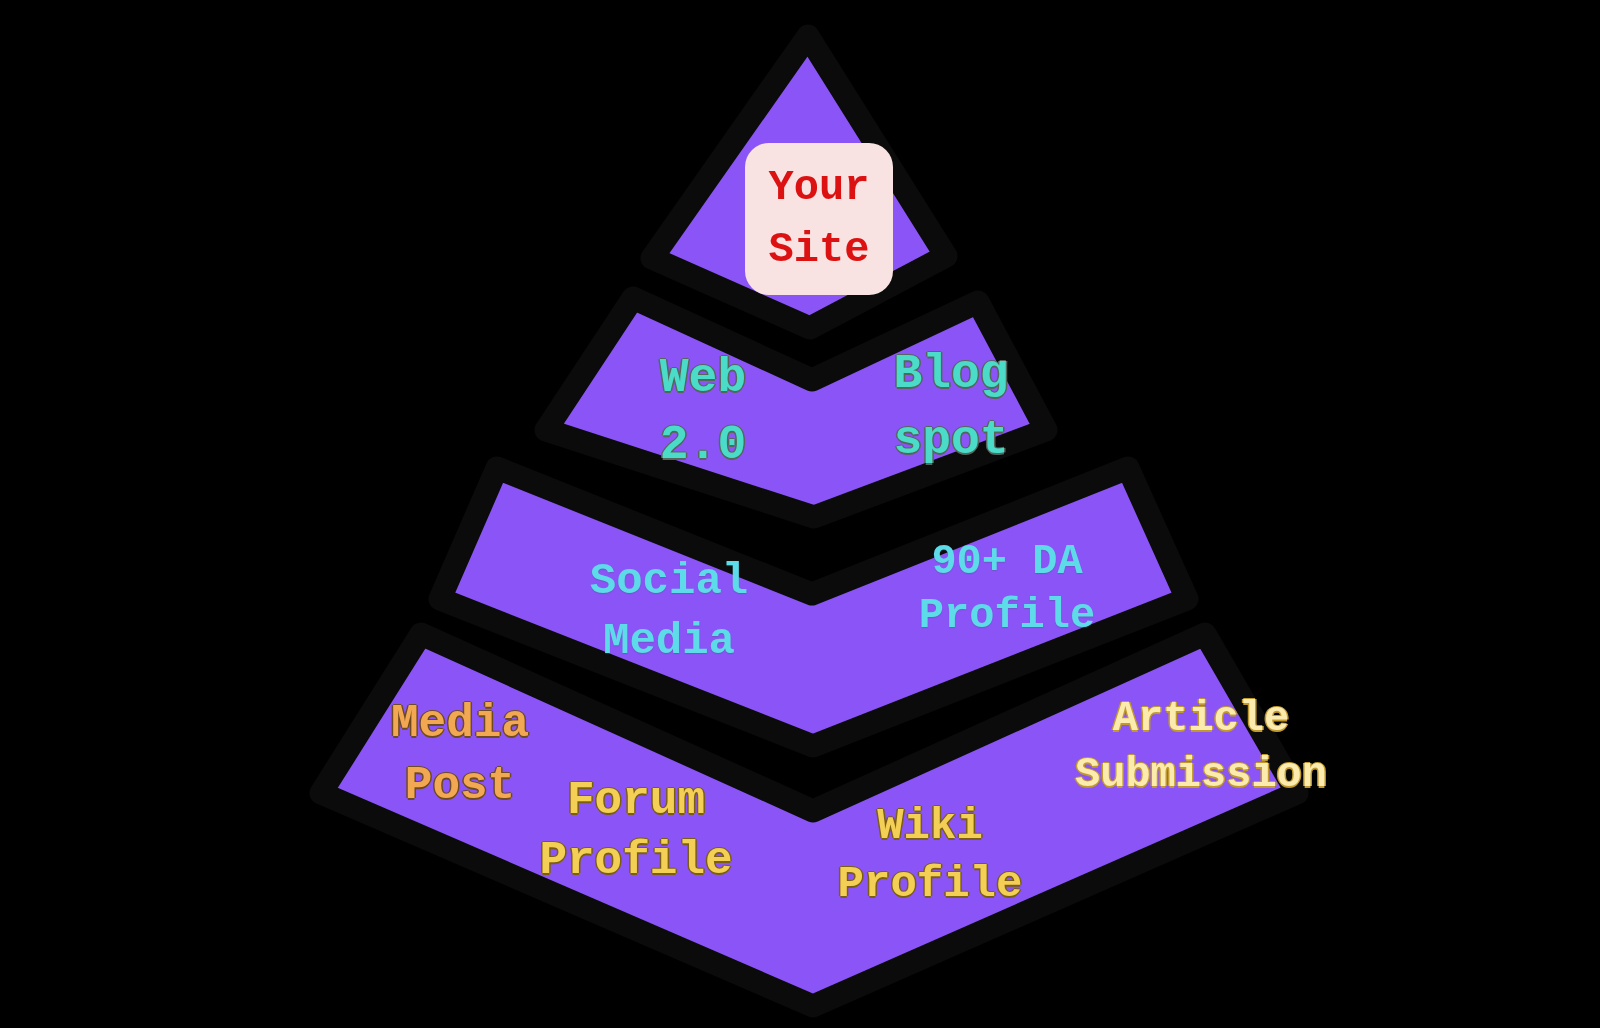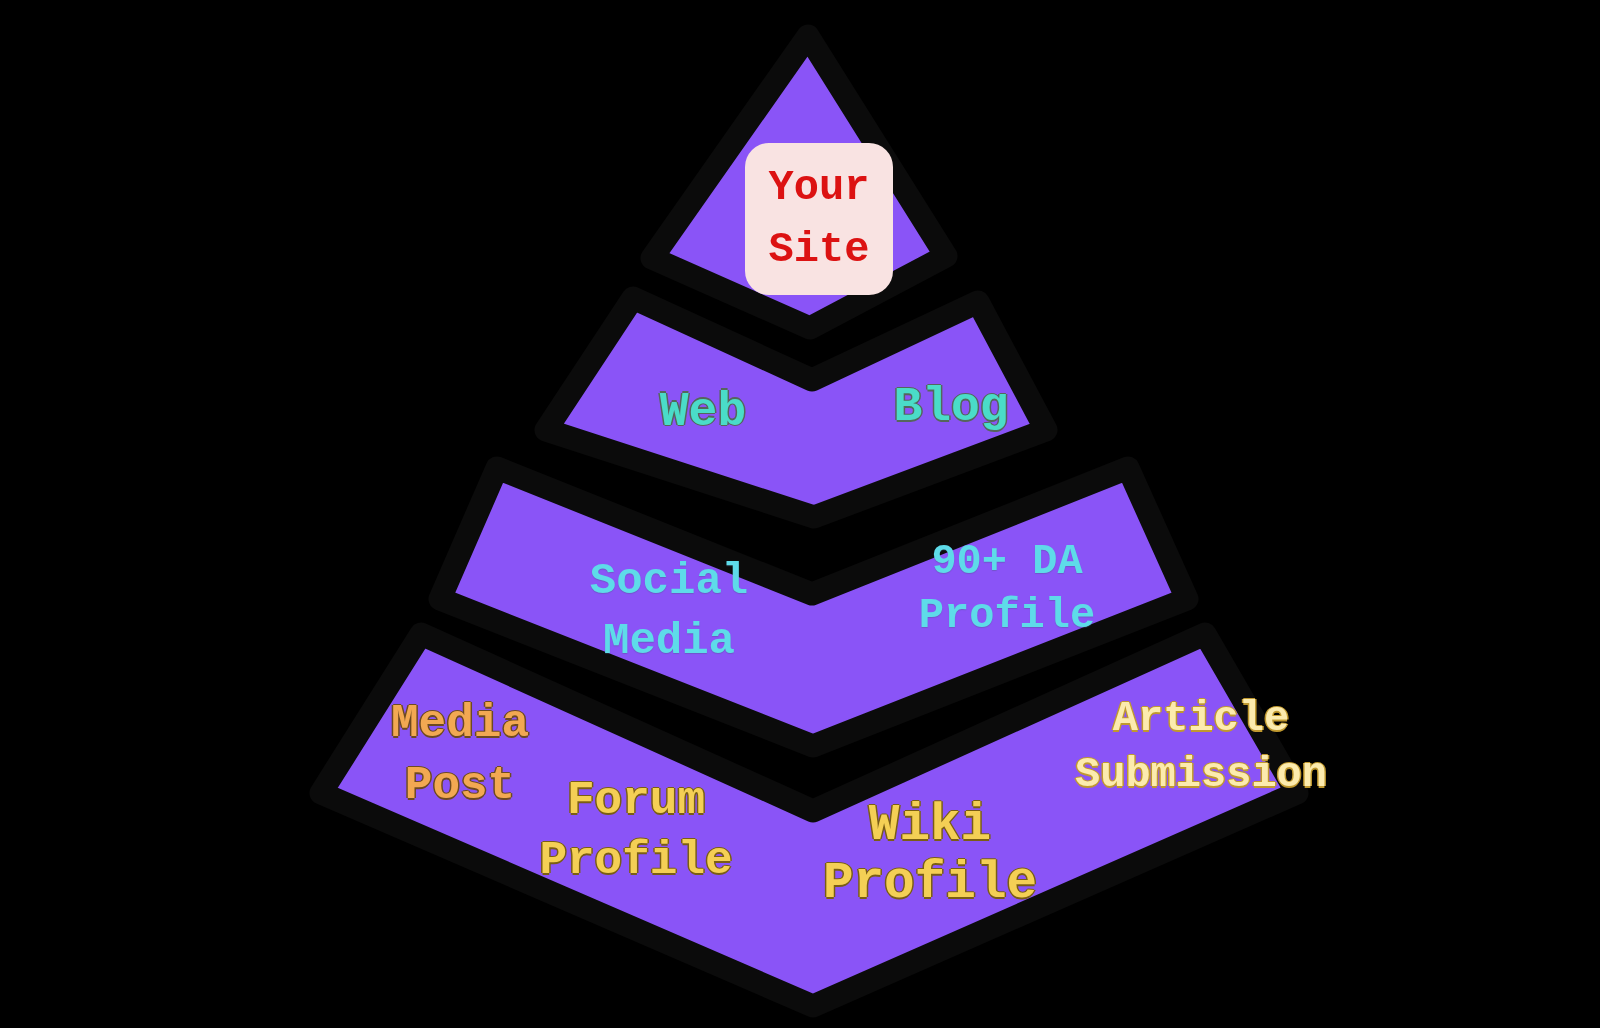--- a/index.html
+++ b/index.html
@@ -53,21 +53,21 @@
   .cream {
     color: #FCEBAE;
     text-shadow: -1.5px 0 #C0992F, 1.5px 0 #C0992F, 0 -1.5px #C0992F, 0 1.5px #C0992F;
   }
   .lbl-web20        { left: 703px;  top: 412px; font-size: 48px; line-height: 67px; }
   .lbl-blogspot     { left: 951px;  top: 407px; font-size: 48px; line-height: 66px; }
   .lbl-social       { left: 669px;  top: 611px; font-size: 44px; line-height: 60px; }
   .lbl-daprofile    { left: 1007px; top: 589px; font-size: 42px; line-height: 54px; }
   .lbl-guestpost    { left: 460px;  top: 755px; font-size: 46px; line-height: 62px; }
   .lbl-forumprofile { left: 636px;  top: 831px; font-size: 46px; line-height: 60px; }
-  .lbl-wikiprofile  { left: 930px;  top: 855px; font-size: 51px; line-height: 58px; }
+  .lbl-wikiprofile  { left: 930px;  top: 855px; font-size: 44px; line-height: 58px; }
   .lbl-article      { left: 1159px; top: 747px; font-size: 42px; line-height: 56px; margin-left: 42px; }
   .site-box {
     position: absolute;
     left: 745px;
     top: 143px;
     width: 148px;
     height: 152px;
     background: #F9E3E2;
     border-radius: 24px;
     display: flex;
@@ -93,24 +93,26 @@
     <path class="band" d="M421 634 L813 811 L1205 634 L1297 793 L813 1006 L321 793 Z"></path>
   </svg>
 
   <div class="site-box">
     <div>Your</div>
     <div>Site</div>
   </div>
 
   <div class="lbl teal lbl-web20">
     <div>Web</div>
+    <div>2.0</div>
   </div>
 
   <div class="lbl teal lbl-blogspot">
     <div>Blog</div>
+    <div>spot</div>
   </div>
 
   <div class="lbl cyan lbl-social">
     <div>Social</div>
     <div>Media</div>
   </div>
 
   <div class="lbl cyan lbl-daprofile">
     <div>90+ DA</div>
     <div>Profile</div>

